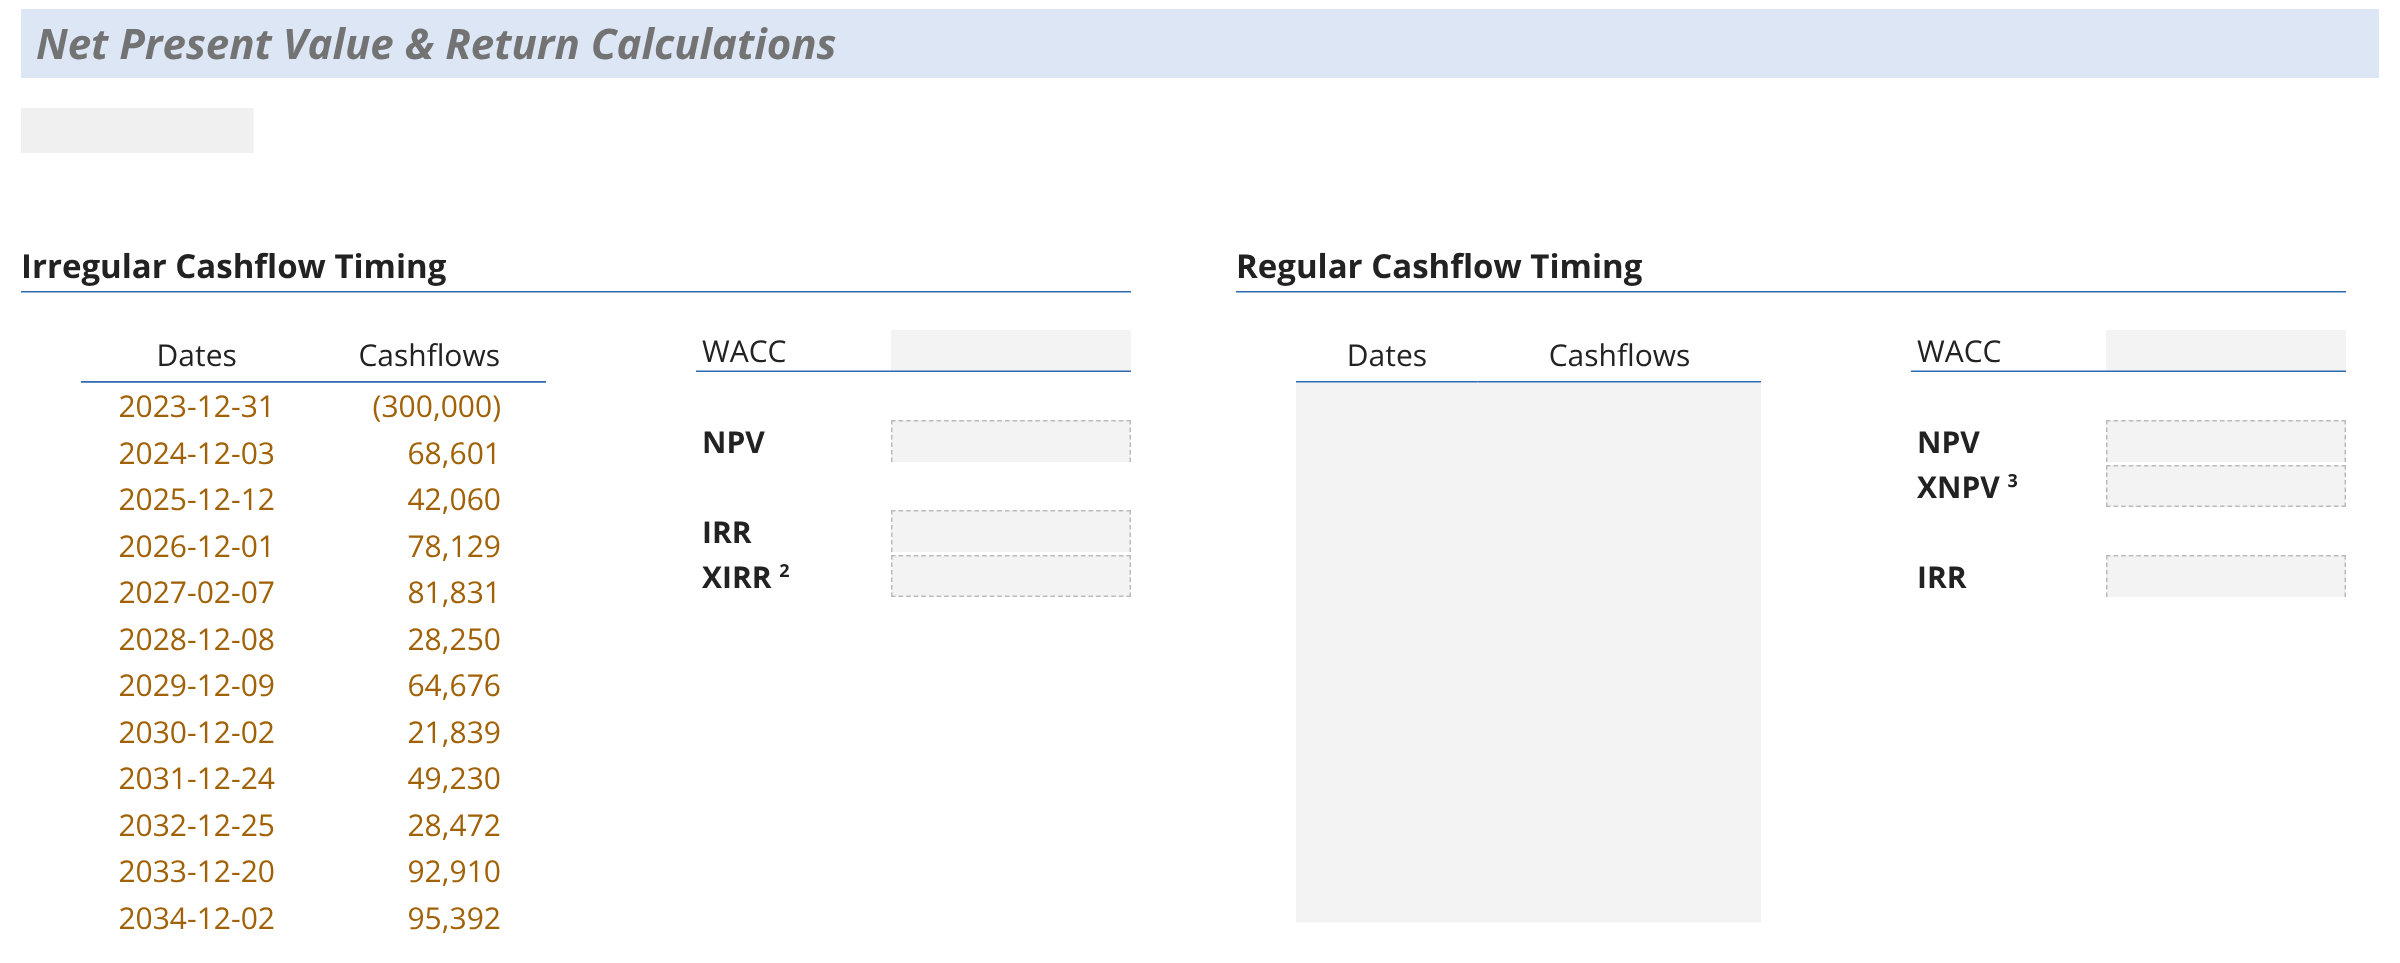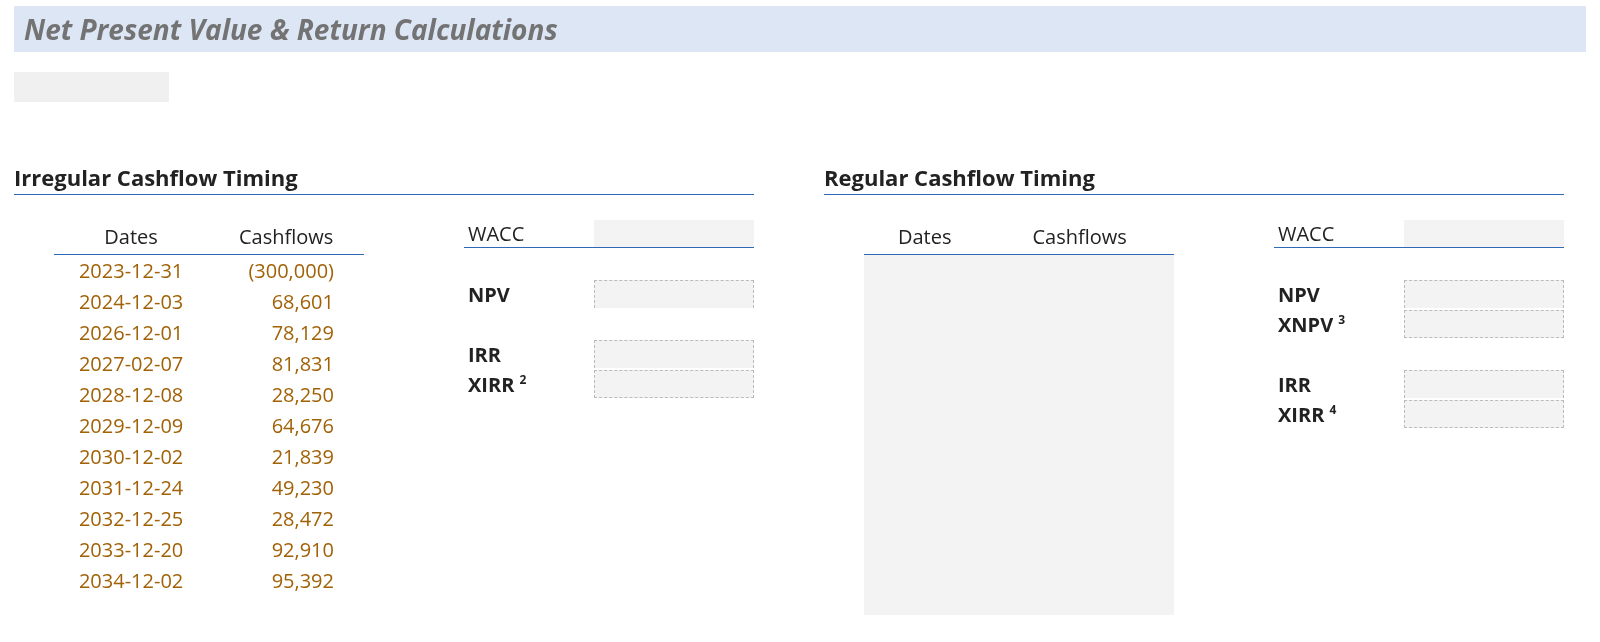--- a/index.html
+++ b/index.html
@@ -132,20 +132,24 @@
           </tr>
         </thead>
         <tbody id="left-rows">
             <tr>
               <td>2023-12-31</td>
               <td class="cash">(300,000)</td>
             </tr>
             <tr>
               <td>2024-12-03</td>
               <td class="cash">68,601</td>
+            </tr>
+            <tr>
+              <td>2025-12-12</td>
+              <td class="cash">42,060</td>
             </tr>
             <tr>
               <td>2026-12-01</td>
               <td class="cash">78,129</td>
             </tr>
             <tr>
               <td>2027-02-07</td>
               <td class="cash">81,831</td>
             </tr>
             <tr>
@@ -231,21 +235,17 @@
         </div>
         <div class="metric-row">
           <div class="metric-label bold"><span>XNPV </span><sup>3</sup></div>
           <div class="metric-val dashed"></div>
         </div>
         <div class="spacer"></div>
         <div class="metric-row">
           <div class="metric-label bold">IRR</div>
           <div class="metric-val dashed" style="border-bottom:none;"></div>
         </div>
-        <div class="metric-row">
-          <div class="metric-label bold"><span>XIRR </span><sup>4</sup></div>
-          <div class="metric-val dashed"></div>
-        </div>
       </div>
     </div>
   </div>
 
 </div>
 
 </body></html>

